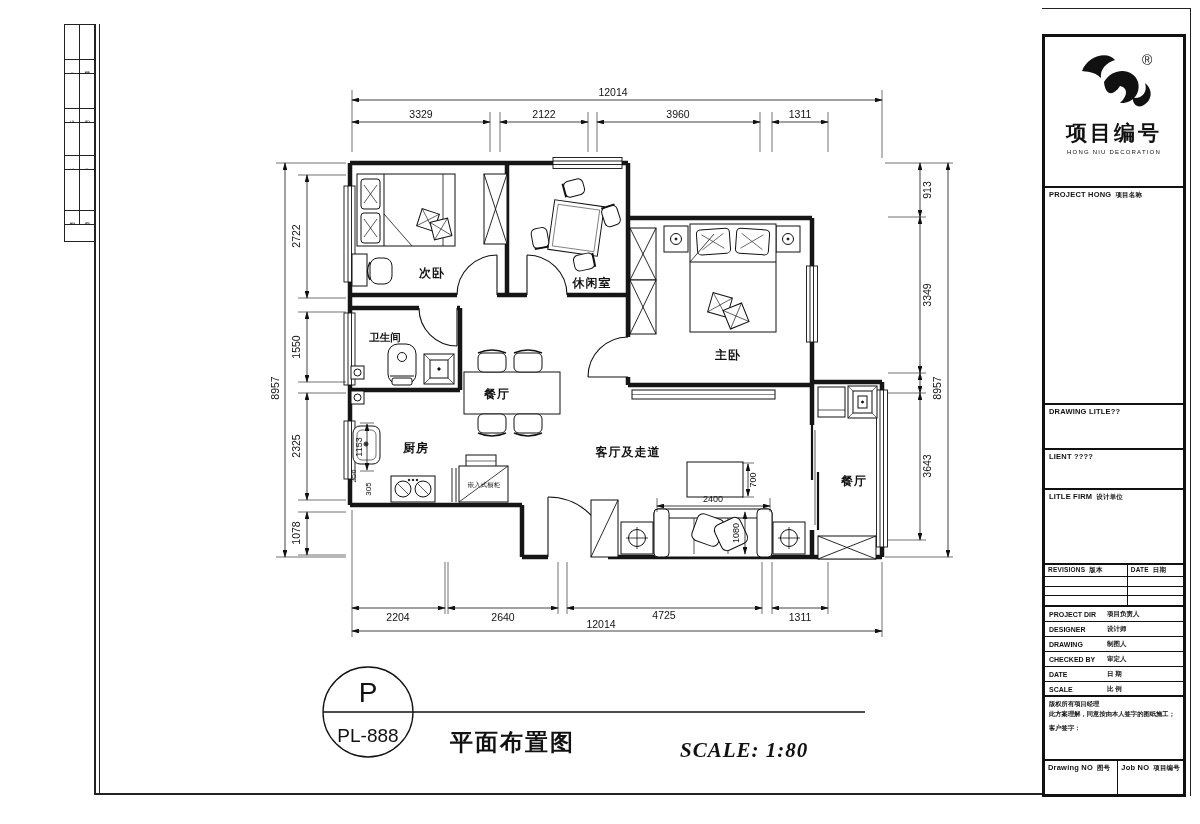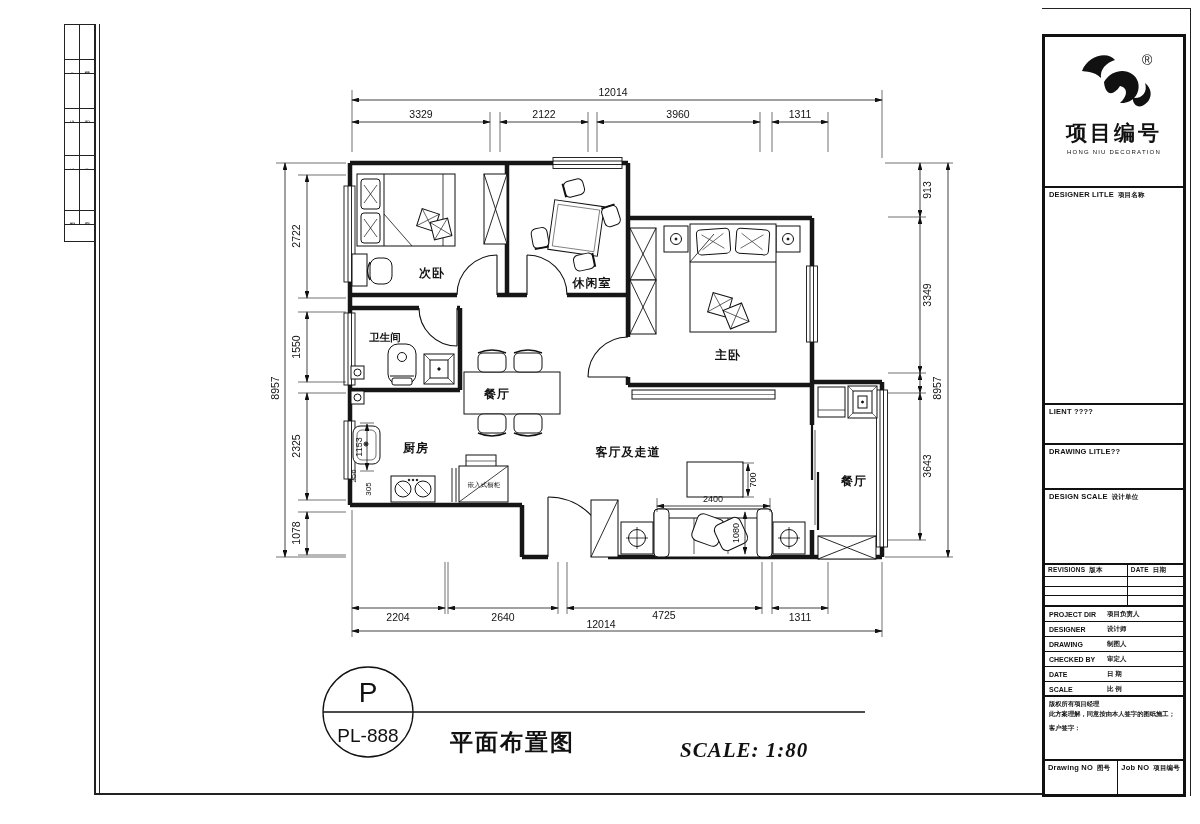--- a/index.html
+++ b/index.html
@@ -519,33 +519,33 @@
         <path fill="#111" d="M14,20 C20,4 40,0 47,9 C38,12 32,18 33,27 C26,20 18,21 14,20 Z"></path>
         <path fill="#111" d="M36,31 C46,15 66,18 70,31 C73,42 65,53 52,52 C59,46 61,37 52,35 C45,46 37,44 36,31 Z"></path>
         <path fill="#111" d="M65,47 C74,48 80,41 77,32 C85,38 85,50 74,55 C69,57 64,52 65,47 Z"></path>
         <text x="74" y="14" font-size="14" fill="#111" font-family="Liberation Sans,sans-serif">®</text>
       </svg>
       <div id="brand-cn">项目编号</div>
       <div id="brand-en">HONG NIU DECORATION</div>
     </div>
 
     <div class="tb-sec" id="sec-project">
-      <div class="tb-lab"><span>DESIGNER LITLE</span><span class="cn">项目名称</span></div>
+      <div class="tb-lab"><span>PROJECT HONG</span><span class="cn">项目名称</span></div>
+    </div>
+
+    <div class="tb-sec" id="sec-drawing">
+      <div class="tb-lab"><span>DRAWING LITLE??</span></div>
     </div>
 
     <div class="tb-sec" id="sec-client">
       <div class="tb-lab"><span>LIENT ????</span></div>
     </div>
 
-    <div class="tb-sec" id="sec-drawing">
-      <div class="tb-lab"><span>DRAWING LITLE??</span></div>
-    </div>
-
     <div class="tb-sec" id="sec-firm">
-      <div class="tb-lab"><span>DESIGN SCALE</span><span class="cn">设计单位</span></div>
+      <div class="tb-lab"><span>LITLE FIRM</span><span class="cn">设计单位</span></div>
     </div>
 
     <div class="tb-sec" id="sec-rev">
       <div class="rev-row">
         <div class="rev-c1 tb-lab"><span>REVISIONS</span><span class="cn">版本</span></div>
         <div class="rev-c2 tb-lab"><span>DATE</span><span class="cn">日期</span></div>
       </div>
       <div class="rev-row rev-empty">
           <div class="rev-c1"></div>
           <div class="rev-c2"></div>

